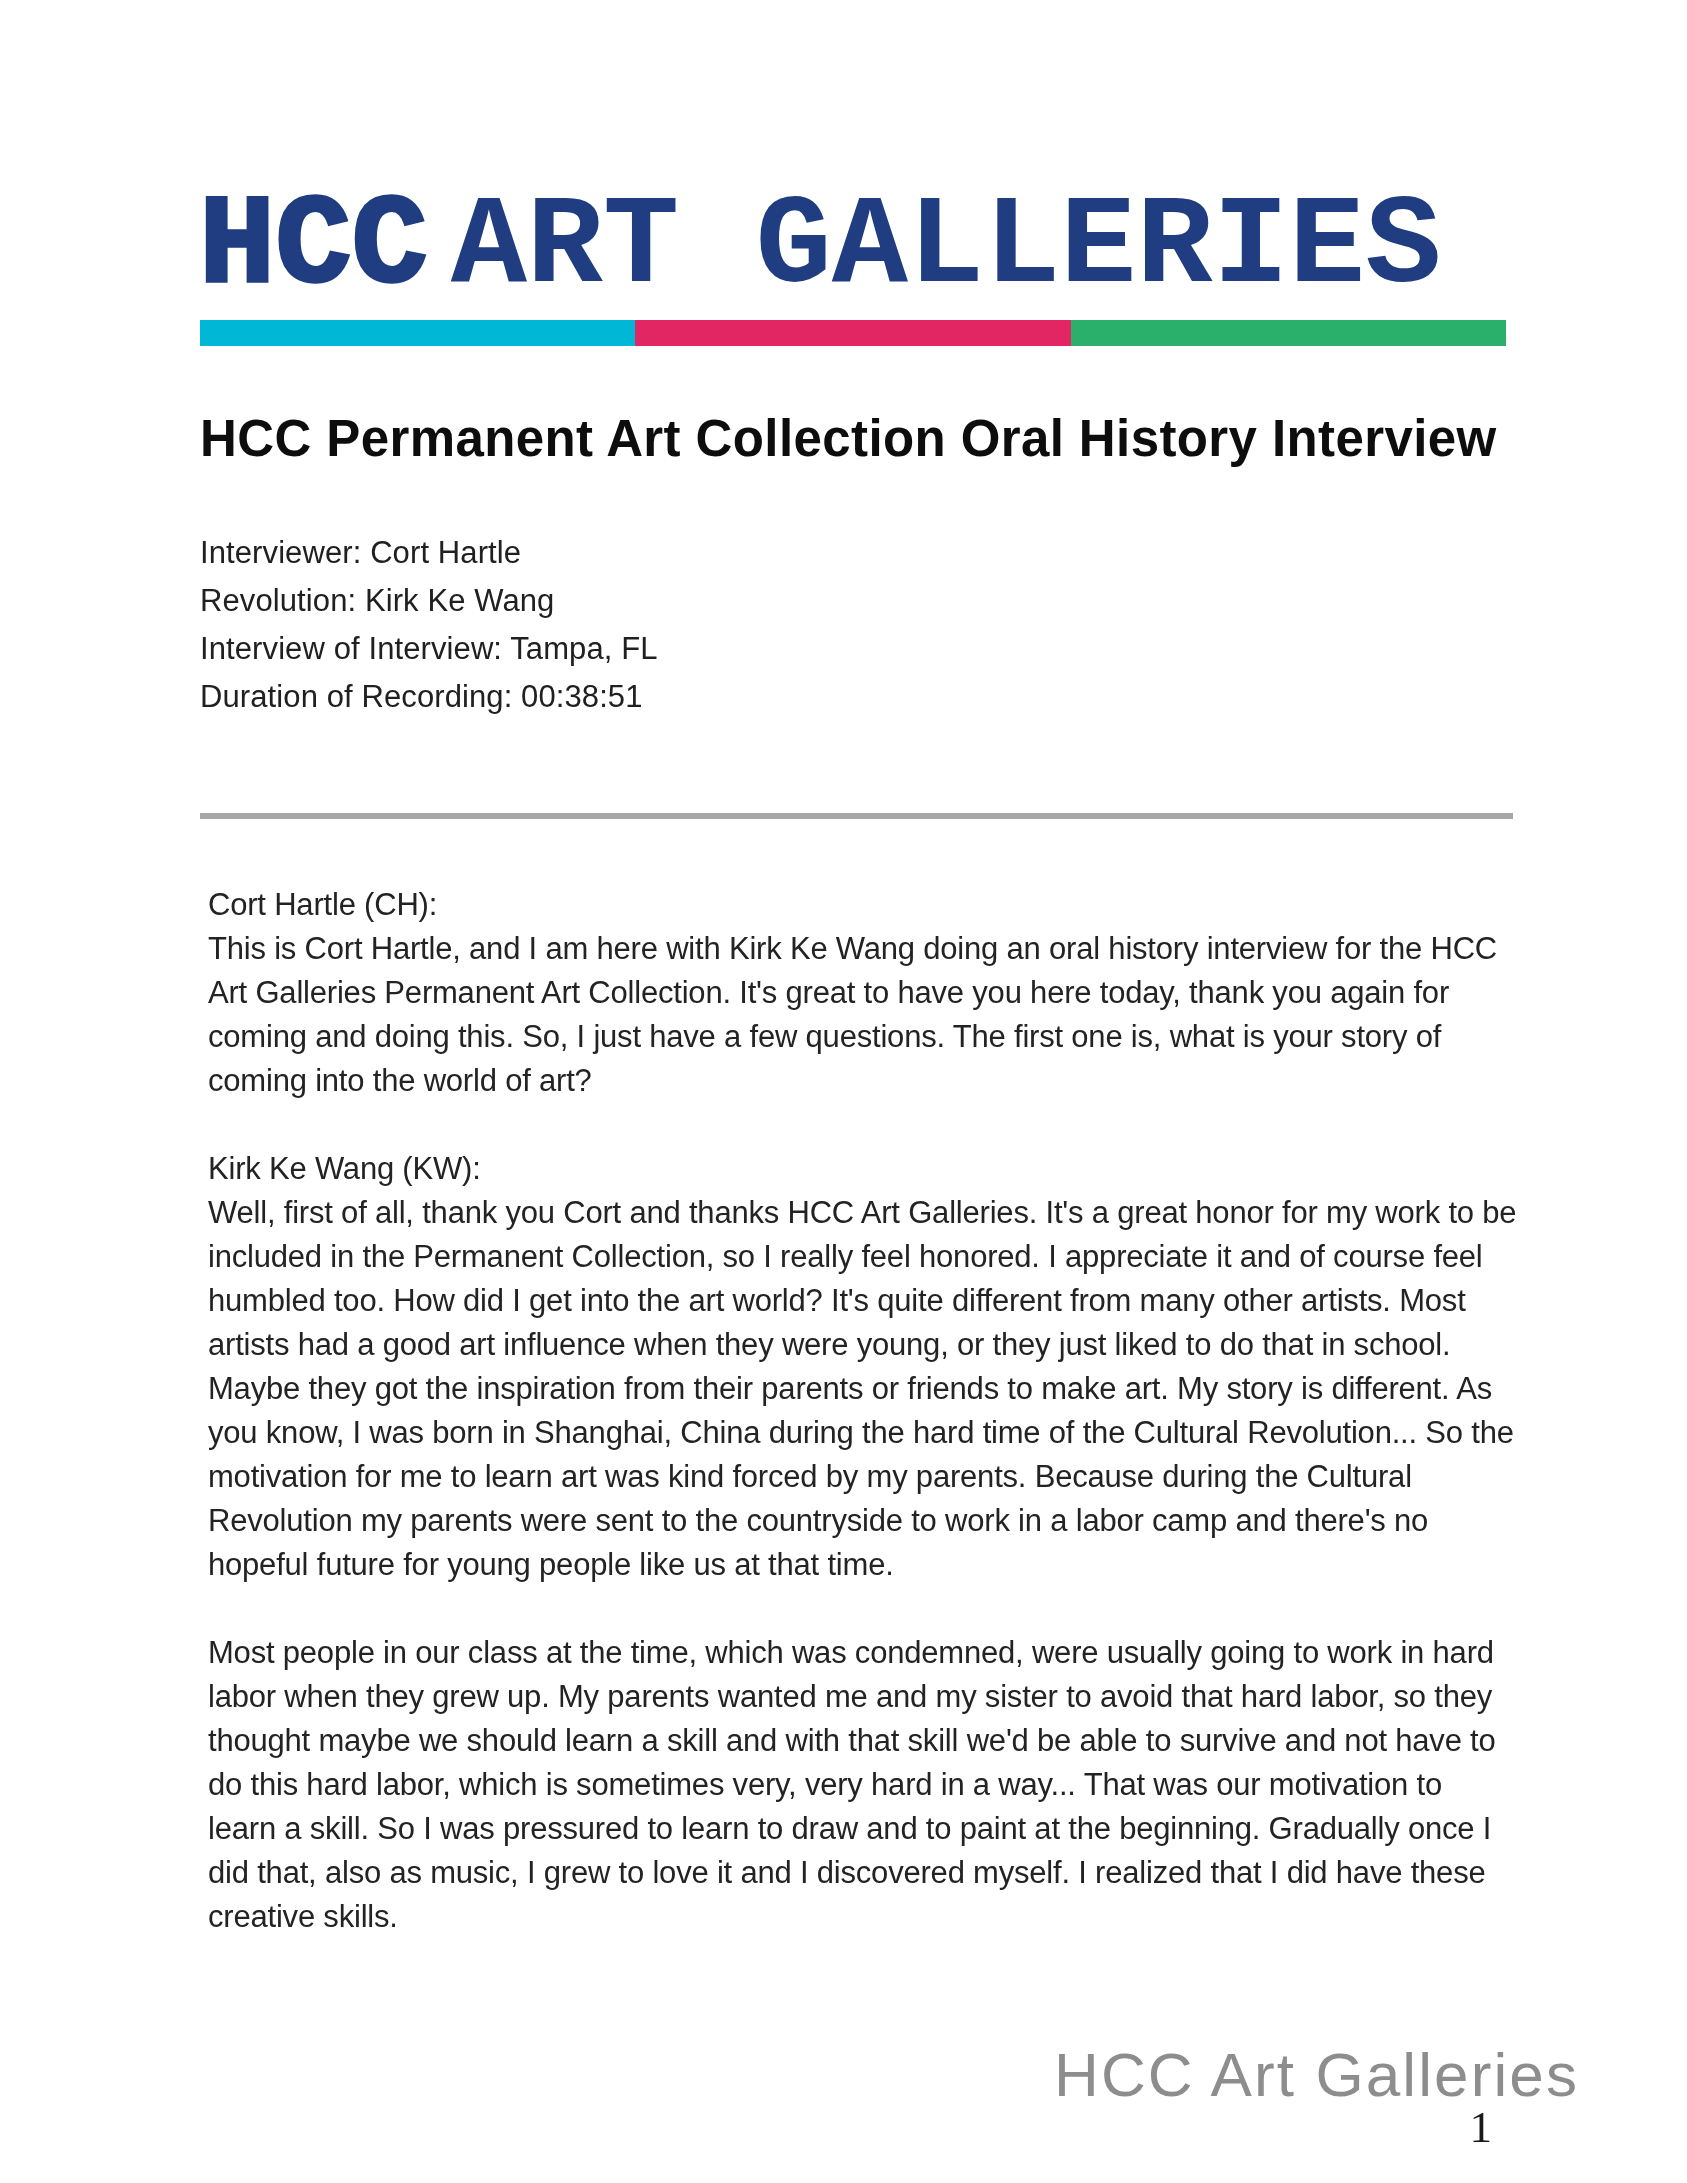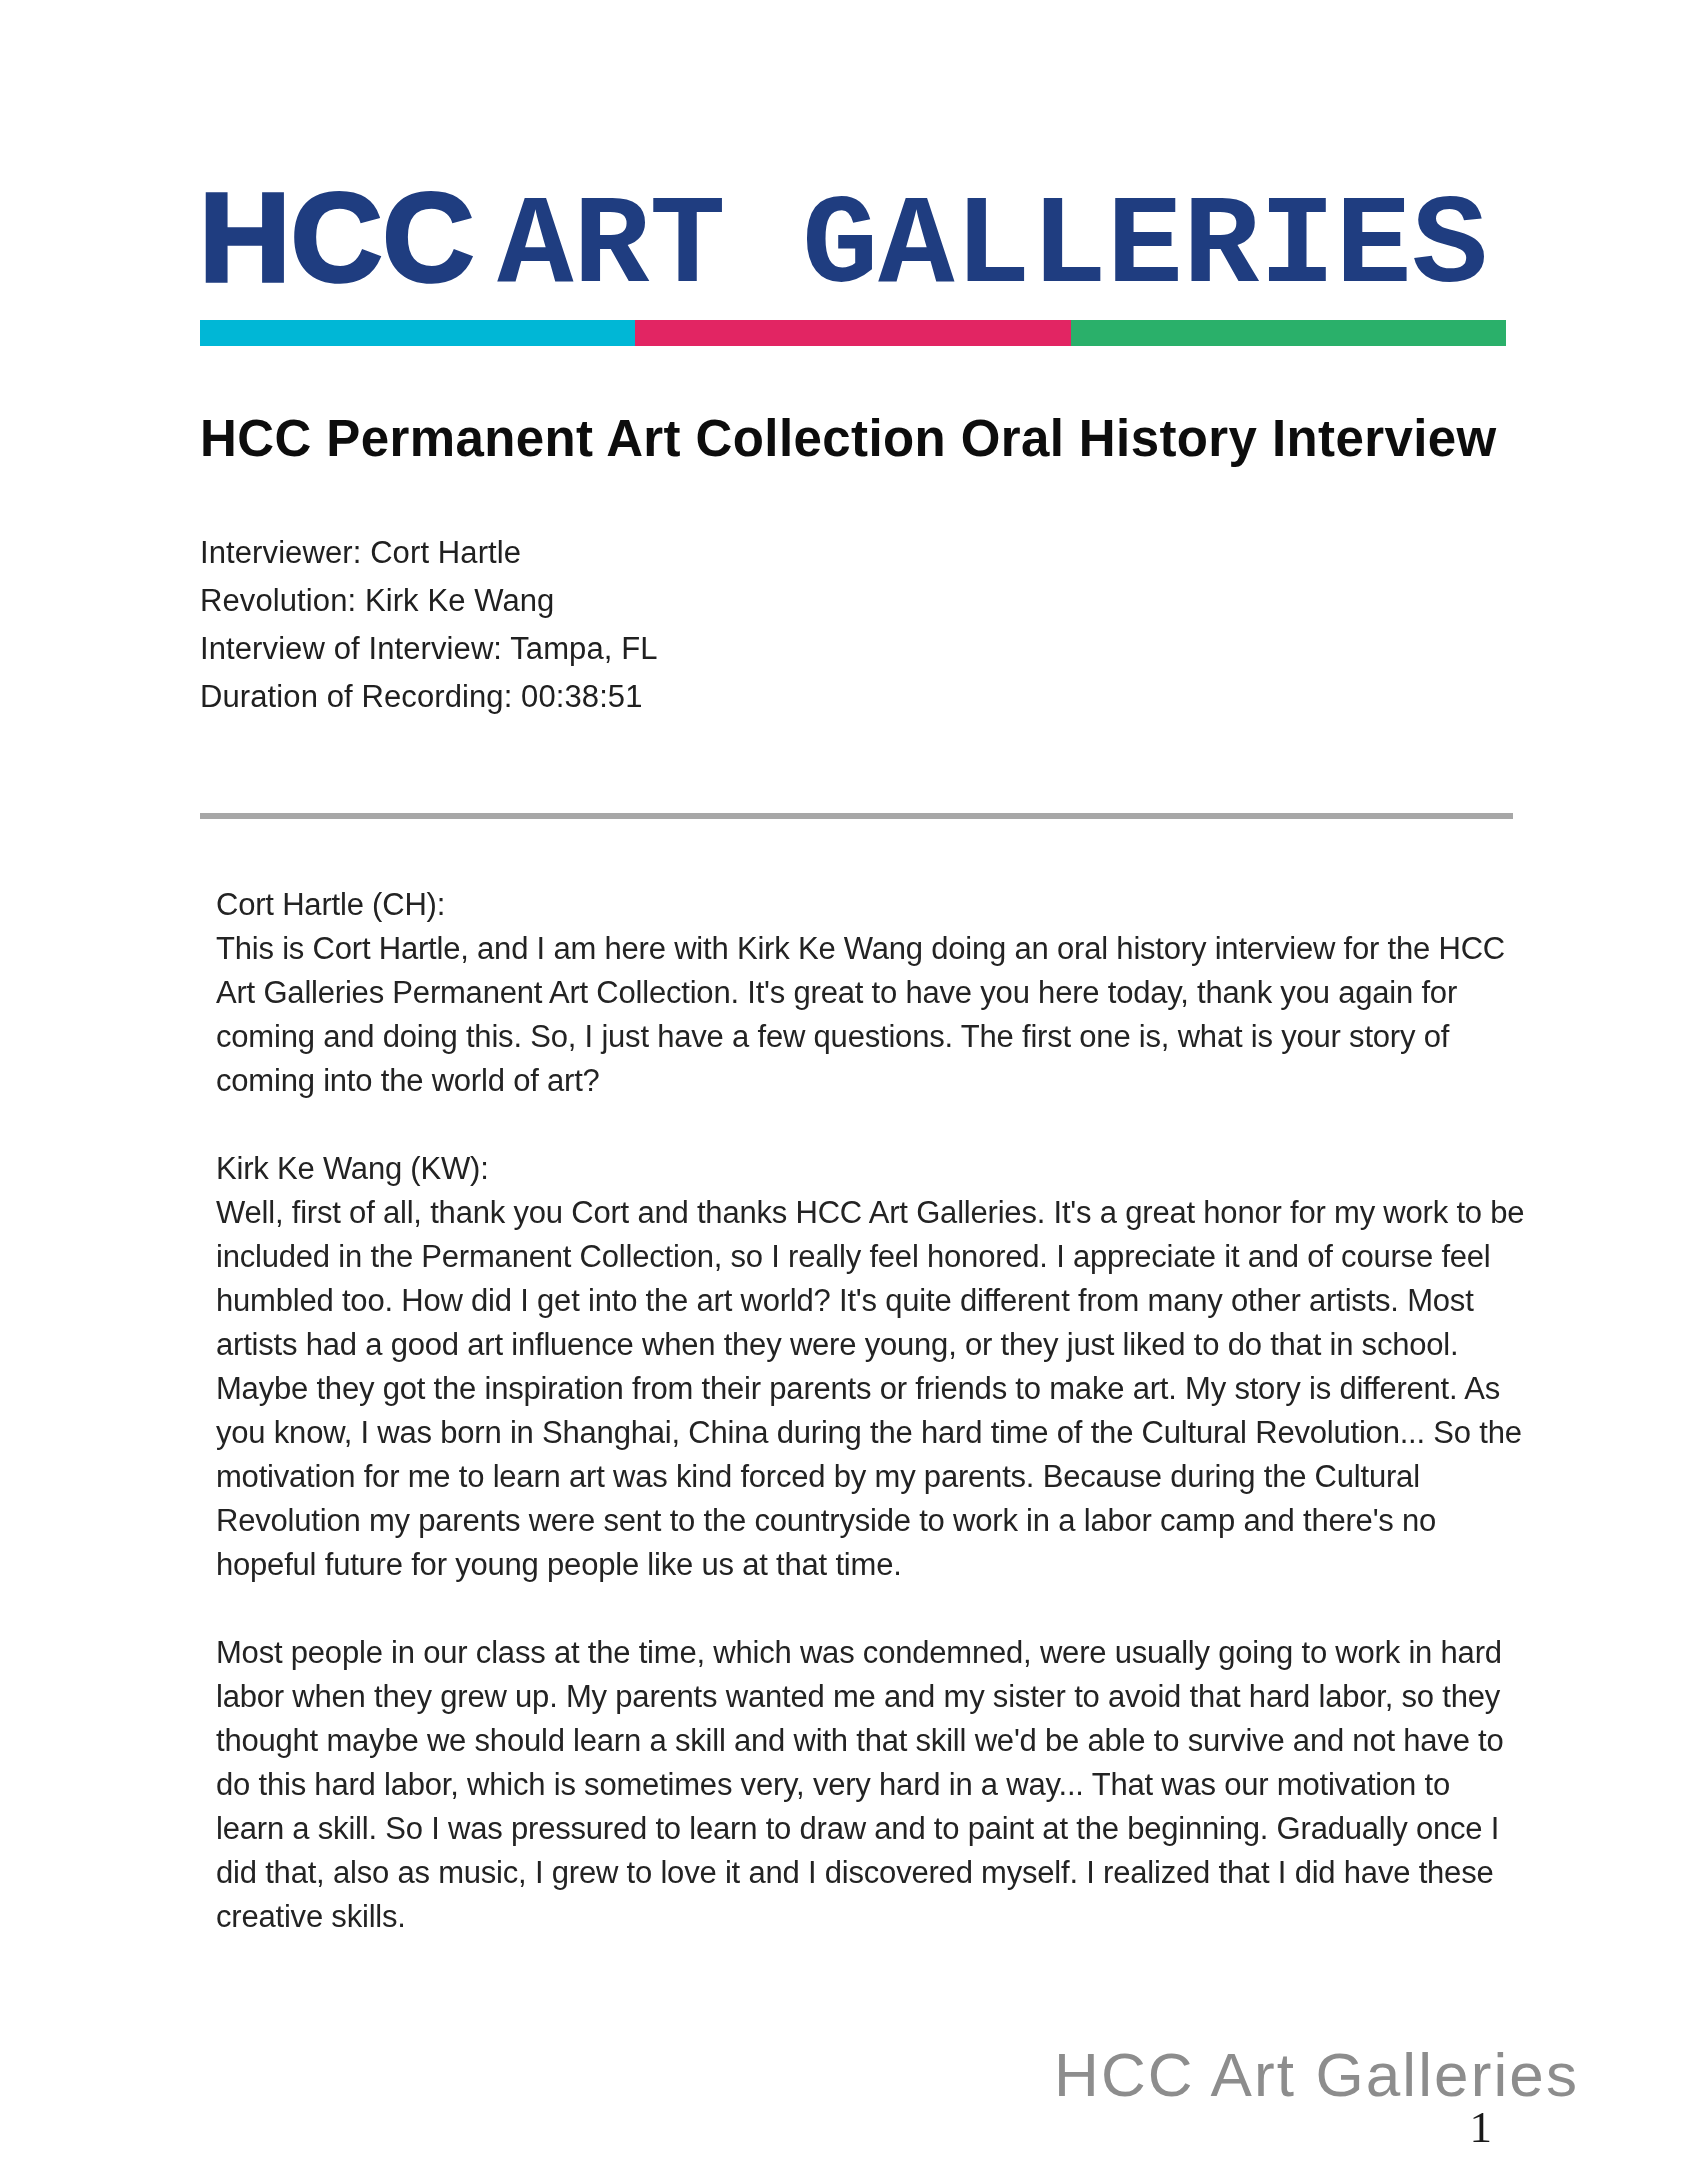--- a/index.html
+++ b/index.html
@@ -28,20 +28,21 @@
     top: 174px;
     font-size: 127px;
     line-height: 1;
     font-weight: bold;
     letter-spacing: 0px;
     white-space: nowrap;
   }
   .logo .logo-hcc {
     -webkit-text-stroke: 3.5px currentColor;
     paint-order: stroke fill;
+    font-family: Liberation Mono, monospace;
   }
   .logo .logo-rest {
     margin-left: 23px;
     font-family: Liberation Mono, monospace;
   }
 
   
   .brand-bar {
     position: absolute;
     left: 200px;
@@ -81,21 +82,21 @@
     position: absolute;
     left: 200px;
     top: 813px;
     width: 1313px;
     height: 5.6px;
   }
 
   
   .transcript {
     position: absolute;
-    left: 216px;
+    left: 208px;
     top: 883px;
     width: 1309px;
     font-size: 31px;
     line-height: 44px;
     letter-spacing: -0.2px;
     color: #232323;
   }
   .para { margin: 0 0 44px 0; }
   .para:last-child { margin-bottom: 4px; }
 

